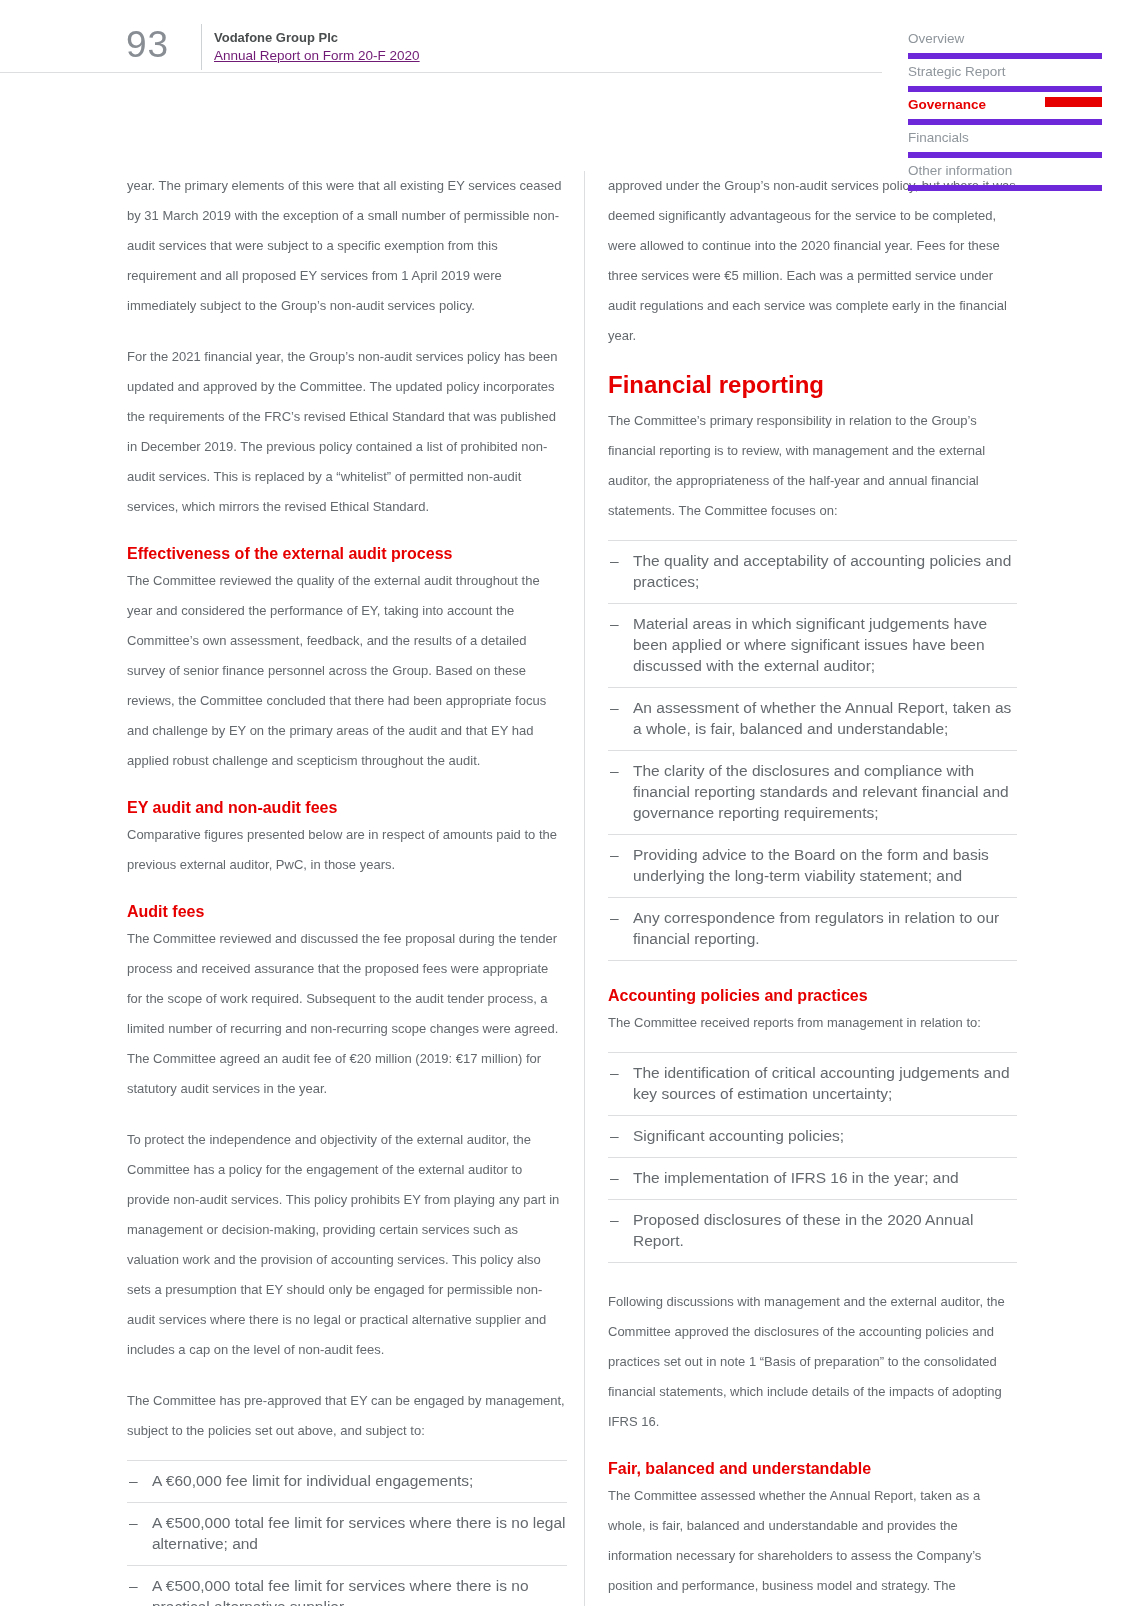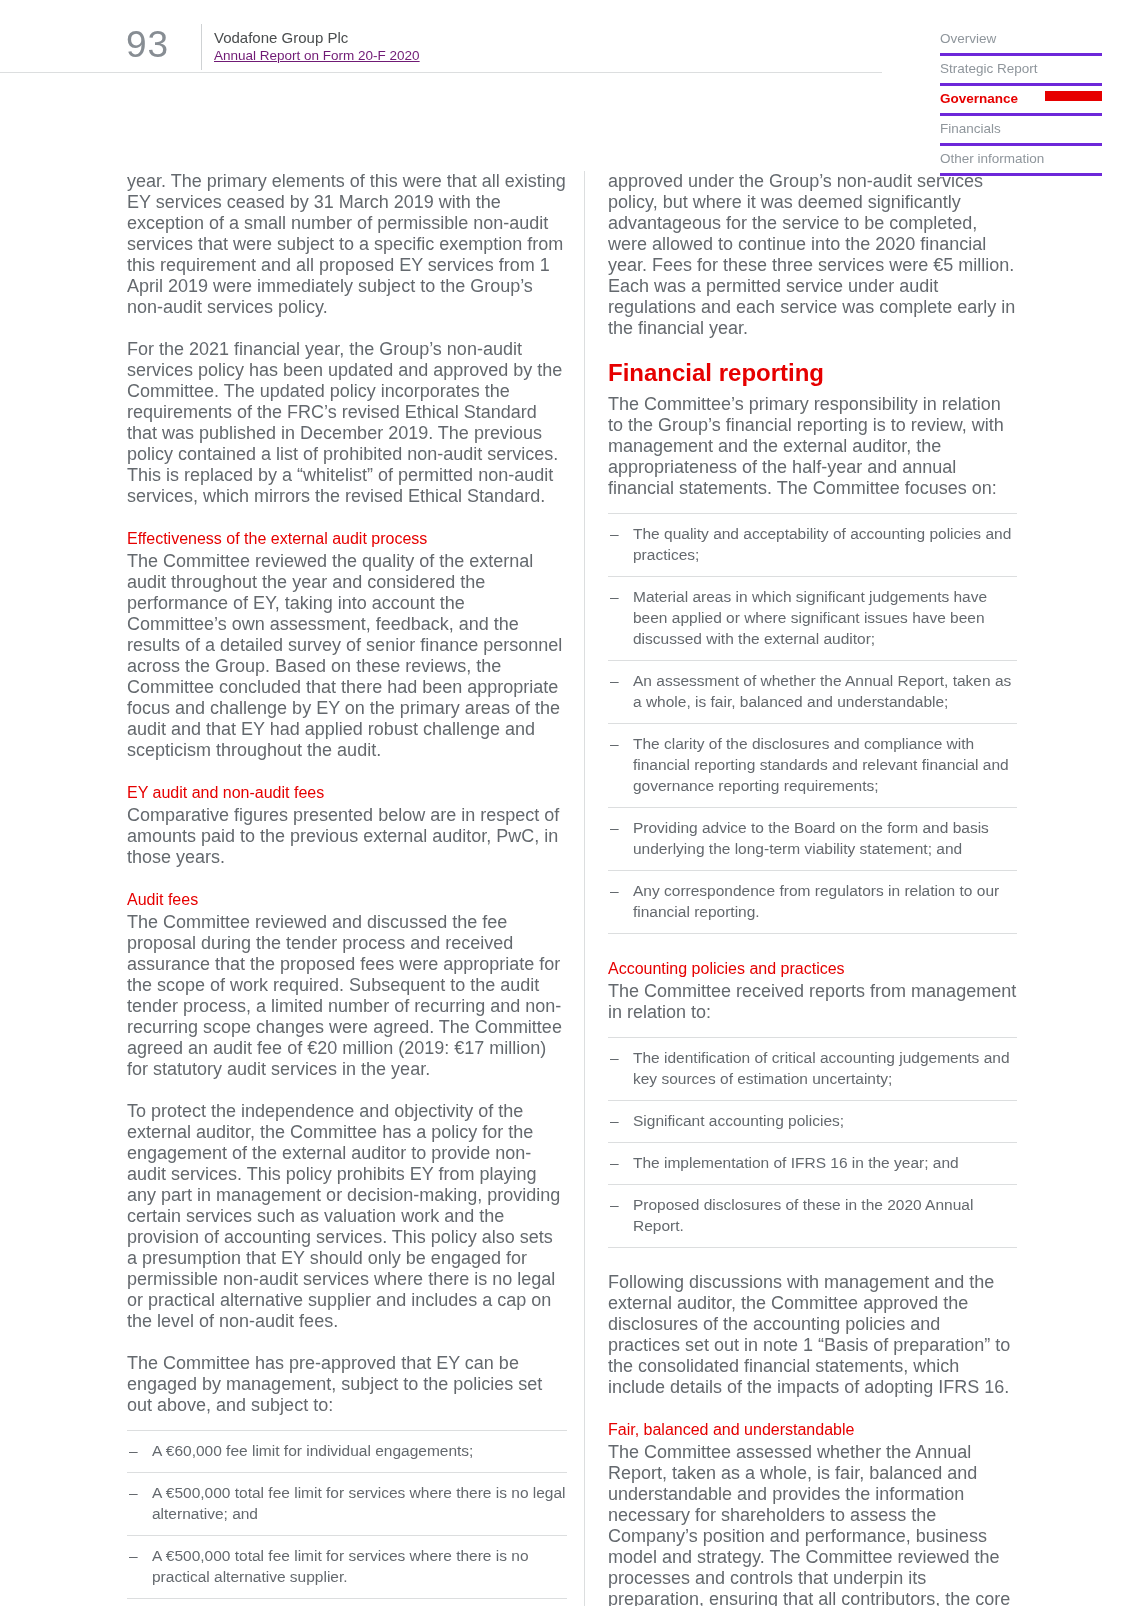--- a/index.html
+++ b/index.html
@@ -10,36 +10,36 @@
   *{box-sizing:border-box;}
   html,body{margin:0;padding:0;background:#fff;}
   body{width:1135px;font-family:"Liberation Sans",sans-serif;}
   .page{position:relative;width:1135px;min-height:1606px;background:#fff;overflow:hidden;}
 
   
   .header{position:relative;height:84px;}
   .page-num{position:absolute;left:126px;top:24px;font-size:37px;font-weight:400;color:#878d93;letter-spacing:1px;}
   .header-divider{position:absolute;left:201px;top:24px;width:1px;height:46px;background:#cfd2d4;}
   .title-block{position:absolute;left:214px;top:30px;}
-  .company{font-size:15px;font-weight:400;color:#4a4d4e;line-height:16px;}
+  .company{font-size:13px;font-weight:700;color:#4a4d4e;line-height:16px;}
   .subtitle{font-size:13.5px;color:#701a75;line-height:16px;margin-top:2px;text-decoration:underline;}
   .header-rule{position:absolute;left:0;top:72px;width:882px;height:1px;background:var(--hair);}
 
   .nav{position:absolute;left:908px;top:26px;width:194px;}
-  .nav-item{position:relative;font-size:13.5px;color:#8f969c;padding:5px 0 7px 0;border-bottom:3px solid #6d28d9;cursor:pointer;margin-left:32px;}
+  .nav-item{position:relative;font-size:13.5px;color:#8f969c;padding:5px 0 7px 0;border-bottom:6px solid #6d28d9;cursor:pointer;}
   .nav-item.active{color:var(--red);font-weight:700;}
   .nav-bar{position:absolute;right:0;top:5px;width:57px;height:10px;background:var(--red);}
 
   
   .content{display:flex;align-items:stretch;padding:87px 0 60px 127px;}
   .col-left{width:440px;flex:none;}
   .col-right{width:433px;flex:none;margin-left:17px;border-left:1px solid var(--hair);padding-left:23px;}
 
-  p.body{font-size:18px;line-height:21px;color:var(--body);margin:0 0 21px 0;}
-  h3.sub{font-size:16px;line-height:21px;font-weight:400;color:var(--red);margin:4px 0 2px 0;}
+  p.body{font-size:13px;line-height:30px;color:var(--body);margin:0 0 21px 0;}
+  h3.sub{font-size:16px;line-height:21px;font-weight:700;color:var(--red);margin:4px 0 2px 0;}
   h2.big{font-size:24px;line-height:26px;font-weight:700;color:var(--red);margin:8px 0 8px 0;}
 
   .list{margin:-7px 0 24px 0;border-bottom:1px solid var(--hair);}
   .li{position:relative;border-top:1px solid var(--hair);padding:9px 0 11px 25px;font-size:15.5px;line-height:21px;color:var(--body);}
   .dash{position:absolute;left:2px;top:9px;color:var(--body);}
 </style>
 </head>
 <body>
 
 <div class="page">

